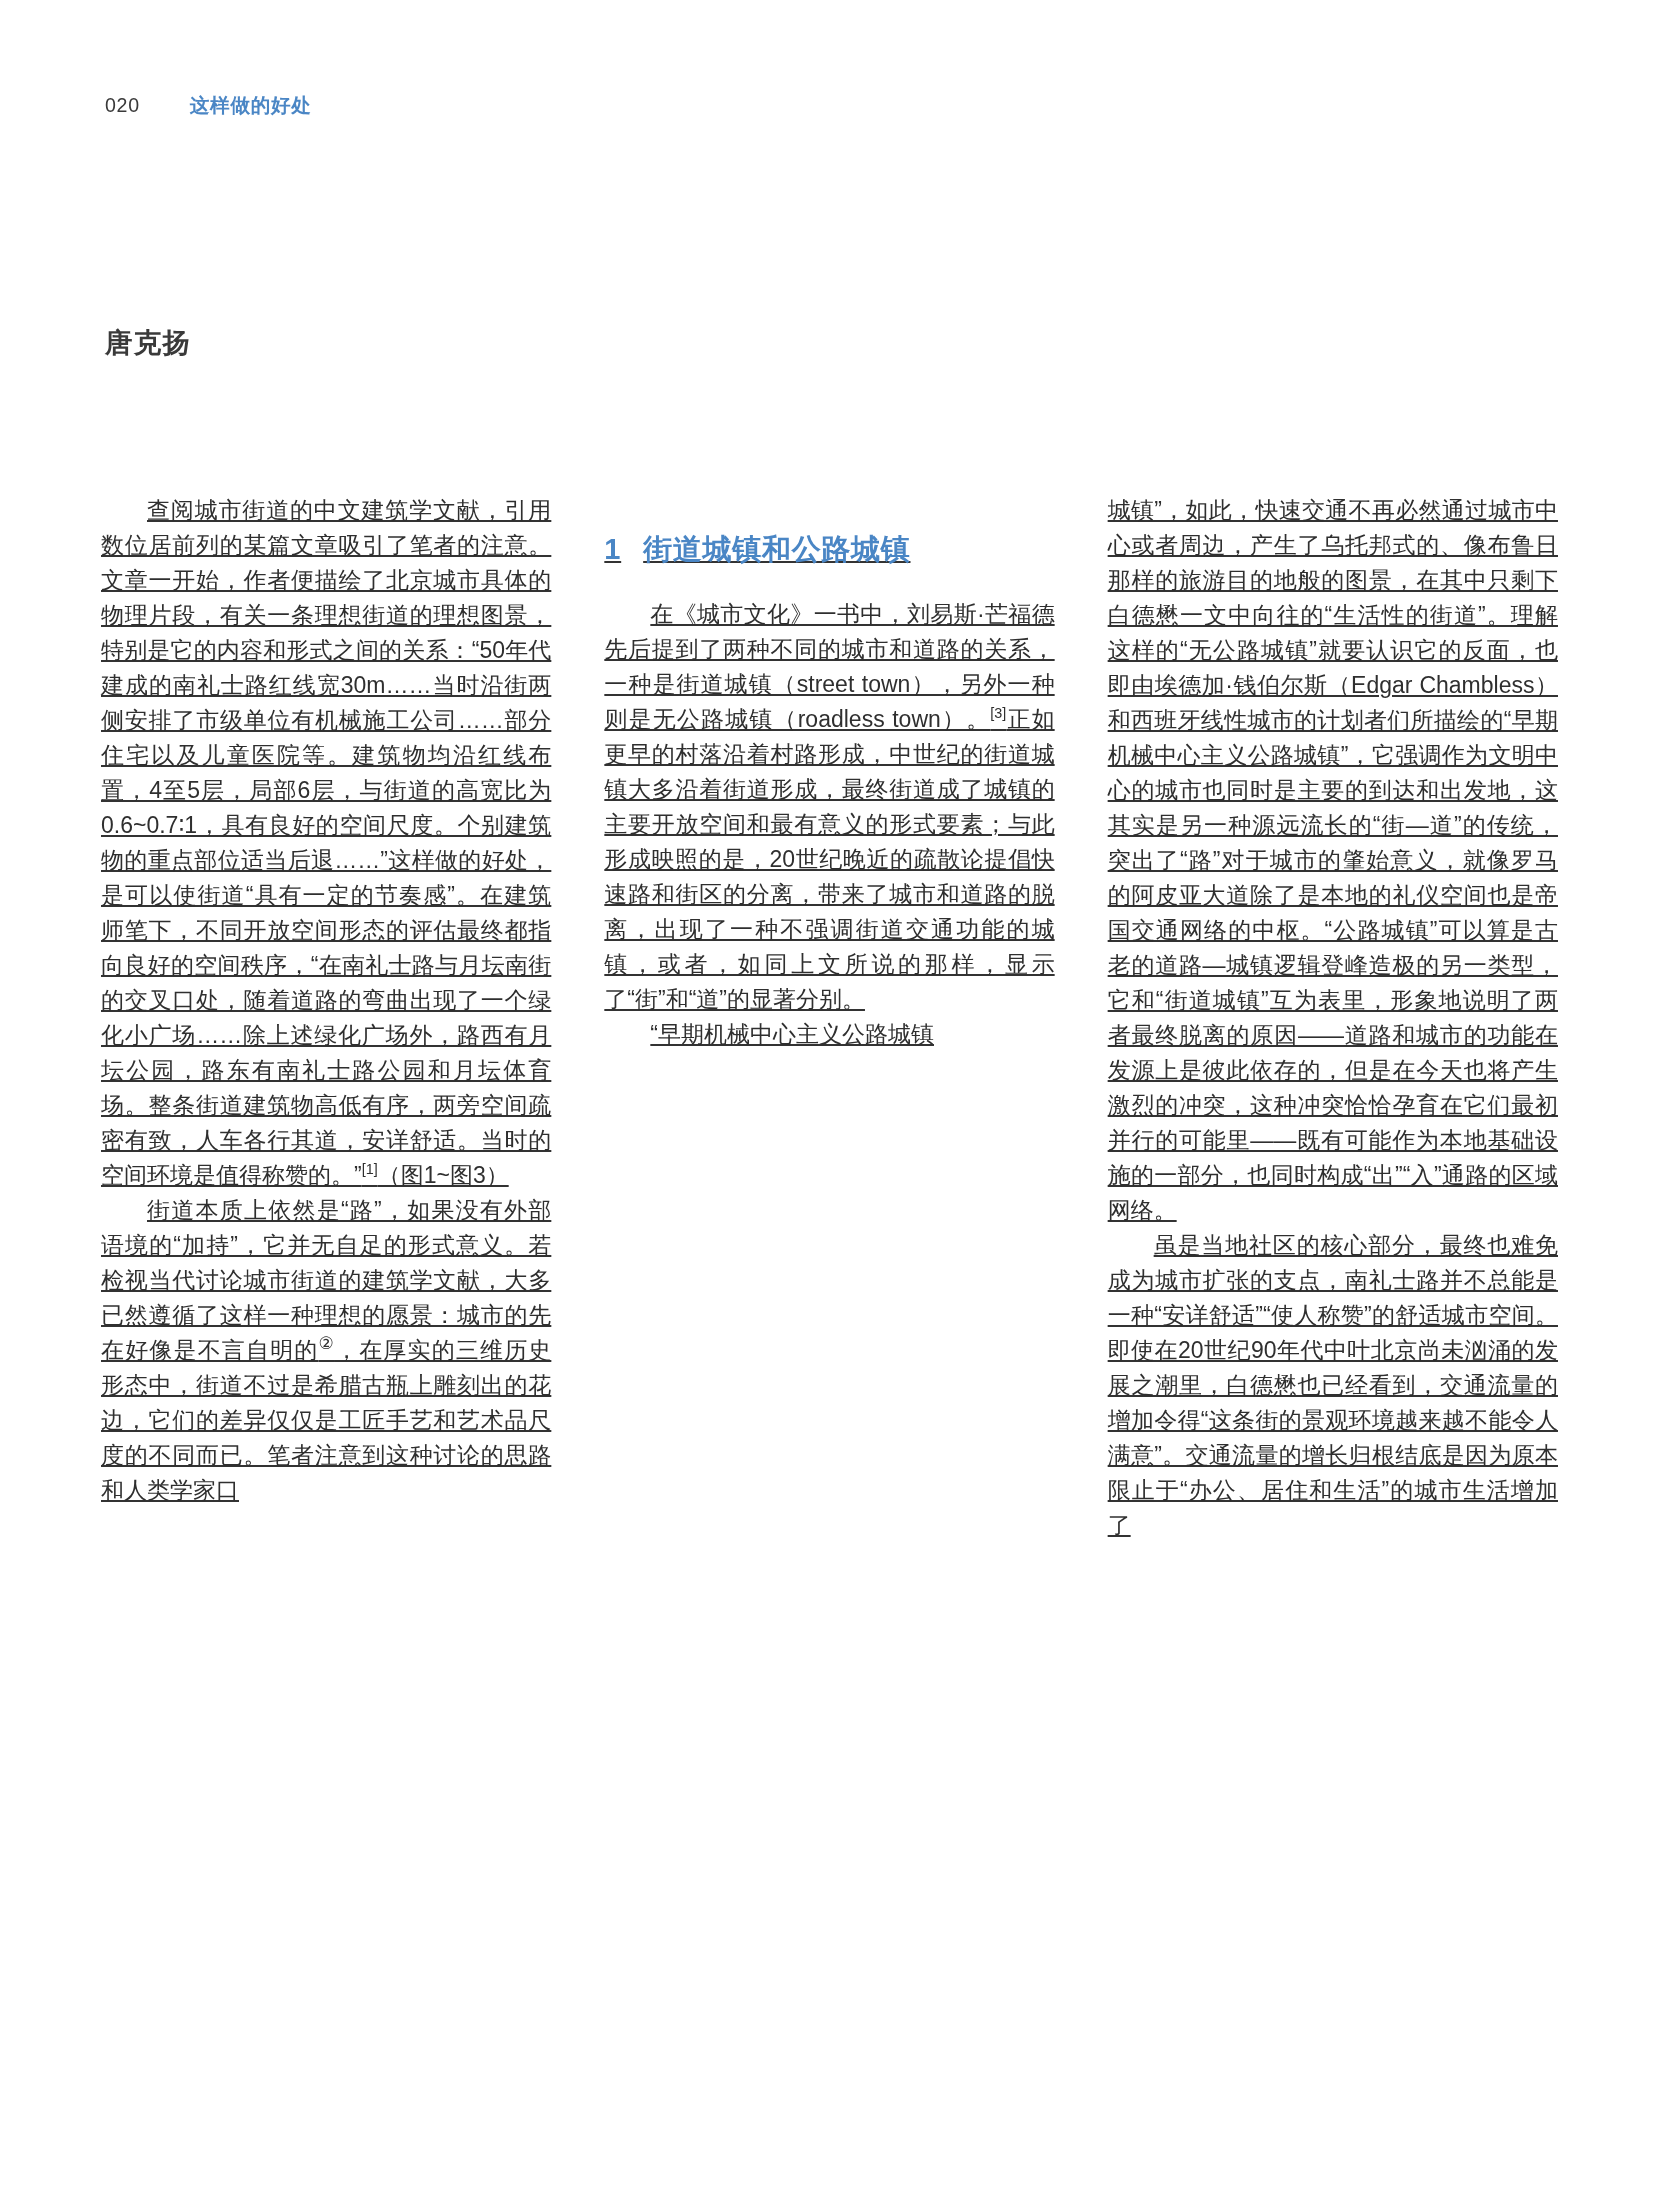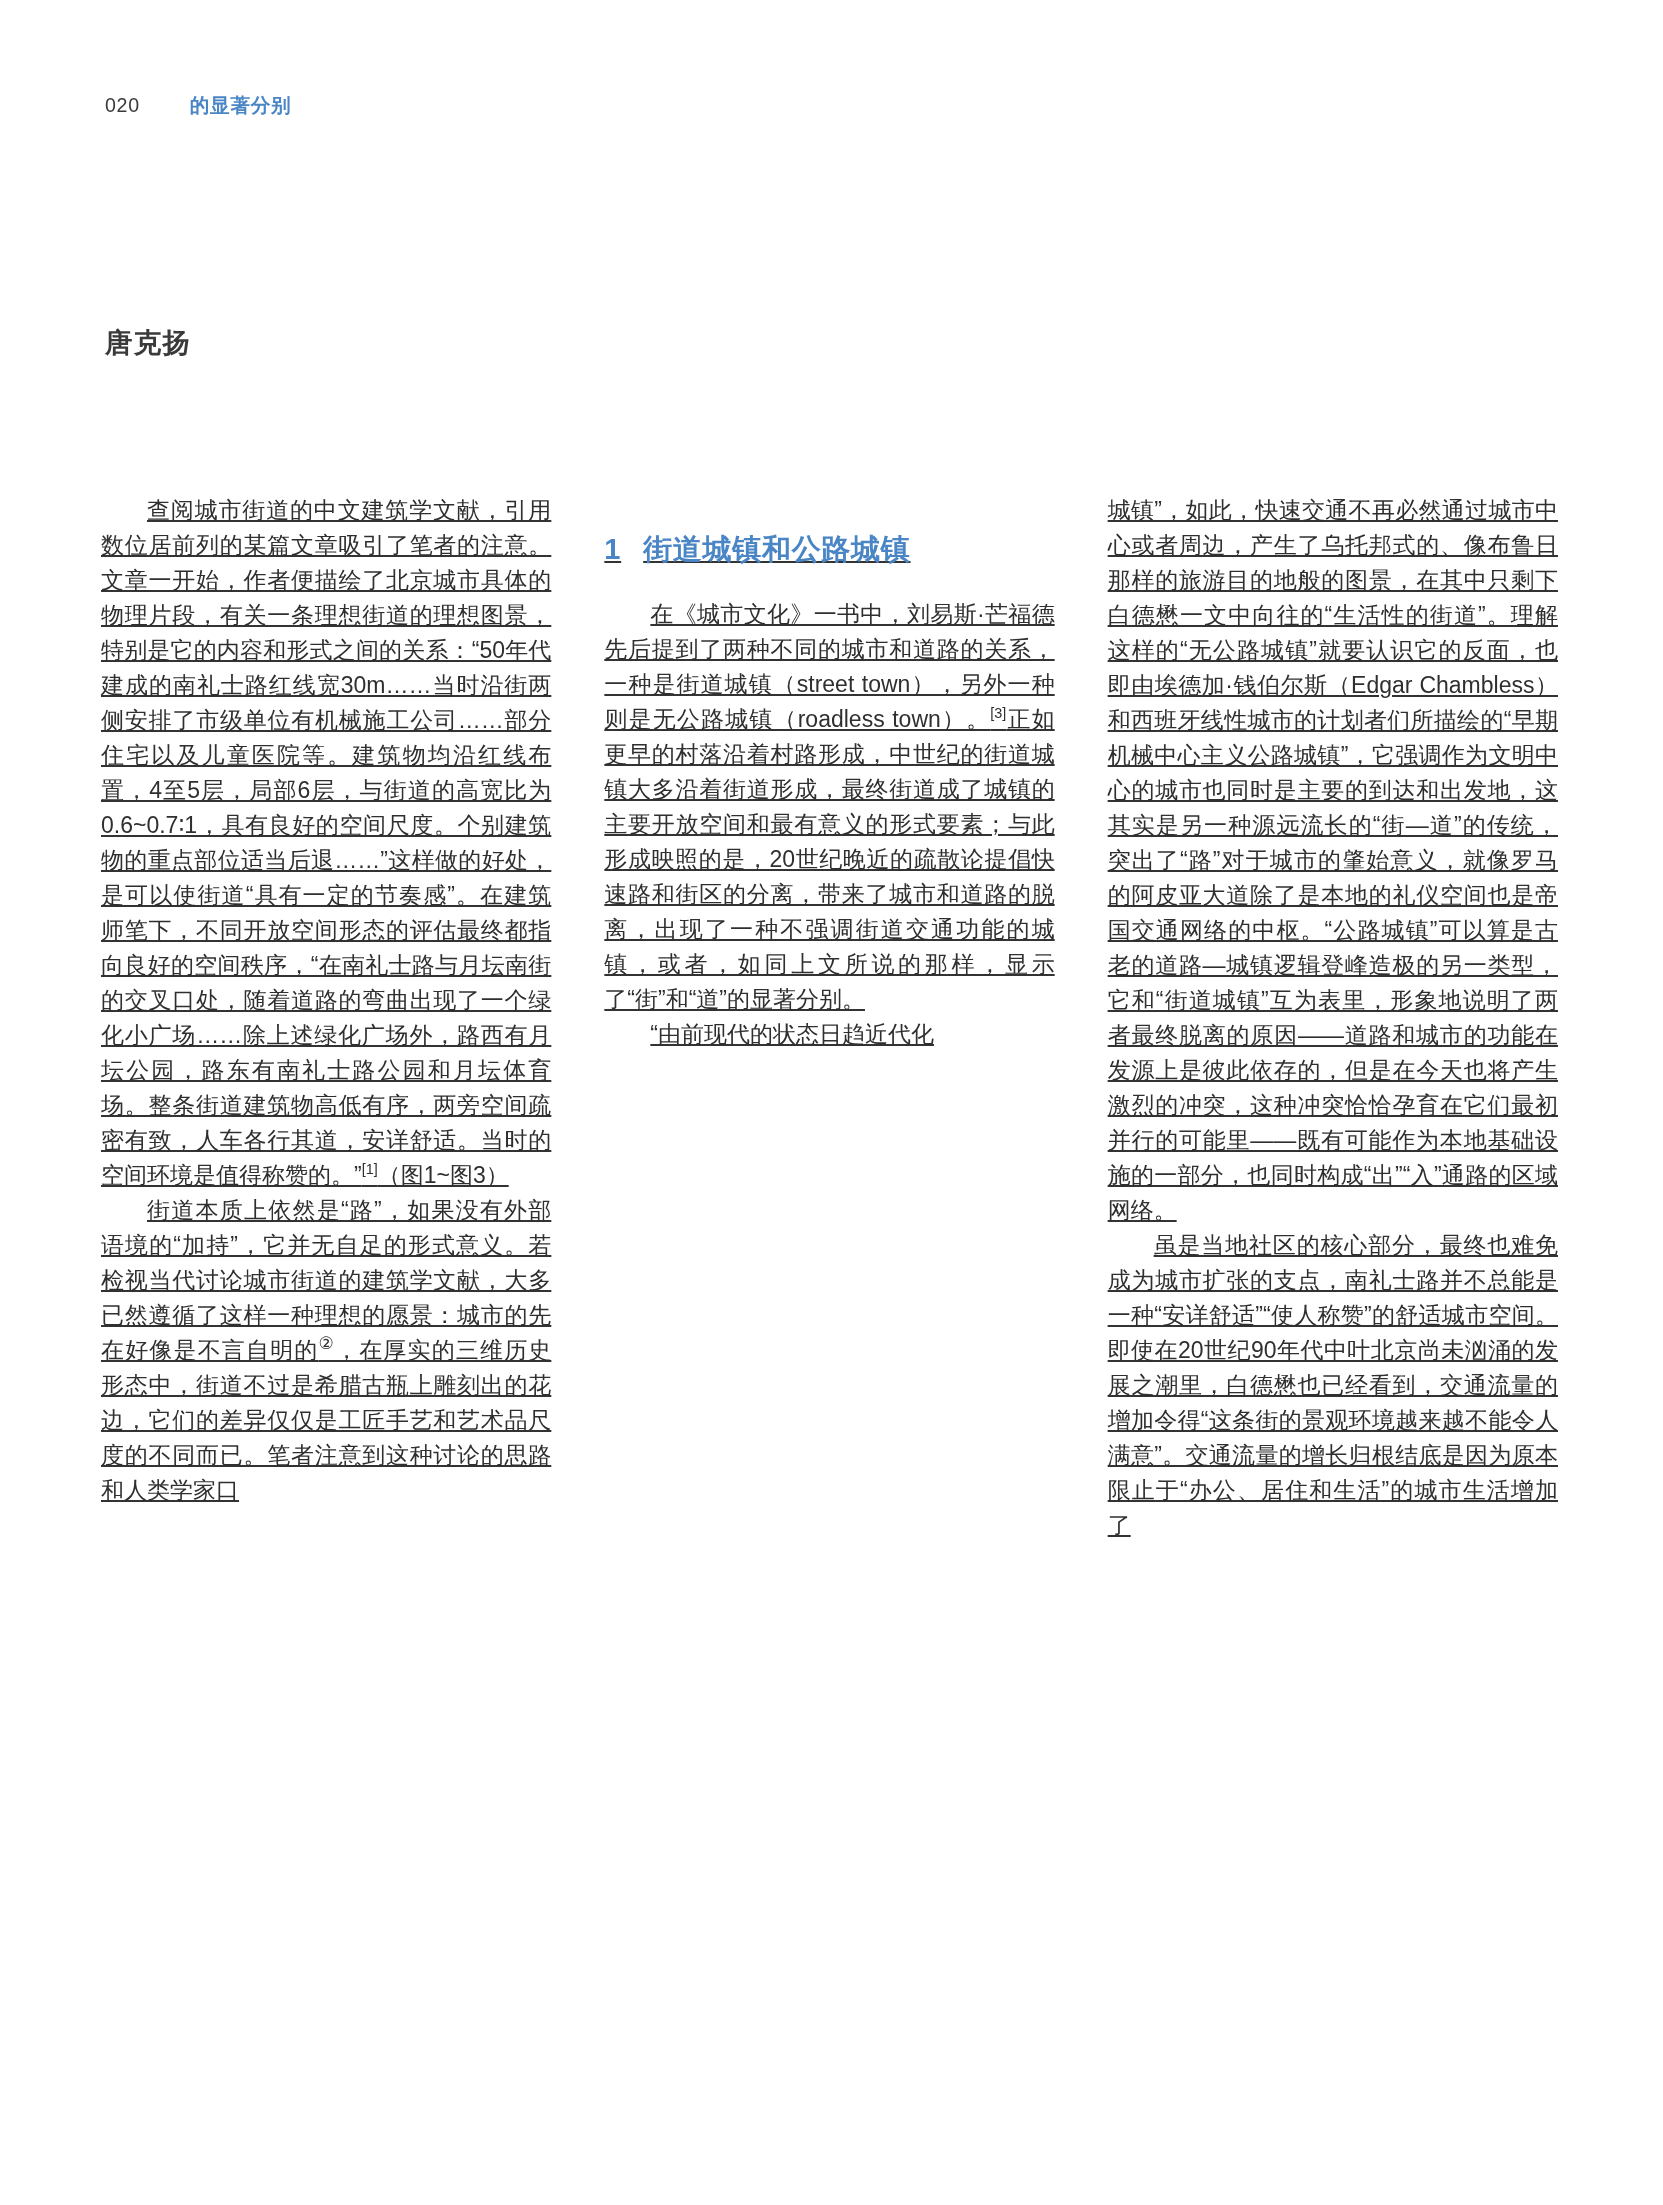--- a/index.html
+++ b/index.html
@@ -129,42 +129,42 @@
   .sec-pad-top { height: 39px; }
   .sec-pad-bot { height: 30px; }
 </style>
 </head>
 <body>
 
 <div class="page">
 
   <div class="running-head">
     <span class="folio">020</span>
-    <span class="book-title">的显著分别</span>
+    <span class="book-title">这样做的好处</span>
   </div>
 
 
   <div class="author">唐克扬</div>
 
   <div class="columns">
 
     <div class="col">
       <p class="body indent"><span>查阅城市街道的中文建筑学文献，引用数位居前列的某篇文章吸引了笔者的注意。文章一开始，作者便描绘了北京城市具体的物理片段，有关一条理想街道的理想图景，特别是它的内容和形式之间的关系：“50年代建成的南礼士路红线宽30m……当时沿街两侧安排了市级单位有机械施工公司……部分住宅以及儿童医院等。建筑物均沿红线布置，4至5层，局部6层，与街道的高宽比为0.6~0.7∶1，具有良好的空间尺度。个别建筑物的重点部位适当后退……”这样做的好处，是可以使街道“具有一定的节奏感”。在建筑师笔下，不同开放空间形态的评估最终都指向良好的空间秩序，“在南礼士路与月坛南街的交叉口处，随着道路的弯曲出现了一个绿化小广场……除上述绿化广场外，路西有月坛公园，路东有南礼士路公园和月坛体育场。整条街道建筑物高低有序，两旁空间疏密有致，人车各行其道，安详舒适。当时的空间环境是值得称赞的。”</span><sup class="ref">[1]</sup><span>（图1~图3）</span></p>
       <p class="body indent"><span>街道本质上依然是“路”，如果没有外部语境的“加持”，它并无自足的形式意义。若检视当代讨论城市街道的建筑学文献，大多已然遵循了这样一种理想的愿景：城市的先在好像是不言自明的</span><span class="circ">②</span><span>，在厚实的三维历史形态中，街道不过是希腊古瓶上雕刻出的花边，它们的差异仅仅是工匠手艺和艺术品尺度的不同而已。笔者注意到这种讨论的思路和人类学家口</span></p>
     </div>
 
     <div class="col">
       <div class="sec-pad-top"></div>
       <h2 class="section">
           <span>1</span>
           <span>街道城镇和公路城镇</span>
         </h2>
       <div class="sec-pad-bot"></div>
       <p class="body indent"><span>在《城市文化》一书中，刘易斯·芒福德先后提到了两种不同的城市和道路的关系，一种是街道城镇（street town），另外一种则是无公路城镇（roadless town）。</span><sup class="ref">[3]</sup><span>正如更早的村落沿着村路形成，中世纪的街道城镇大多沿着街道形成，最终街道成了城镇的主要开放空间和最有意义的形式要素；与此形成映照的是，20世纪晚近的疏散论提倡快速路和街区的分离，带来了城市和道路的脱离，出现了一种不强调街道交通功能的城镇，或者，如同上文所说的那样，显示了“街”和“道”的显著分别。</span></p>
-      <p class="body indent">“由前现代的状态日趋近代化</p>
+      <p class="body indent">“早期机械中心主义公路城镇</p>
     </div>
 
     <div class="col">
       <p class="body">城镇”，如此，快速交通不再必然通过城市中心或者周边，产生了乌托邦式的、像布鲁日那样的旅游目的地般的图景，在其中只剩下白德懋一文中向往的“生活性的街道”。理解这样的“无公路城镇”就要认识它的反面，也即由埃德加·钱伯尔斯（Edgar Chambless）和西班牙线性城市的计划者们所描绘的“早期机械中心主义公路城镇”，它强调作为文明中心的城市也同时是主要的到达和出发地，这其实是另一种源远流长的“街—道”的传统，突出了“路”对于城市的肇始意义，就像罗马的阿皮亚大道除了是本地的礼仪空间也是帝国交通网络的中枢。“公路城镇”可以算是古老的道路—城镇逻辑登峰造极的另一类型，它和“街道城镇”互为表里，形象地说明了两者最终脱离的原因——道路和城市的功能在发源上是彼此依存的，但是在今天也将产生激烈的冲突，这种冲突恰恰孕育在它们最初并行的可能里——既有可能作为本地基础设施的一部分，也同时构成“出”“入”通路的区域网络。</p>
       <p class="body indent">虽是当地社区的核心部分，最终也难免成为城市扩张的支点，南礼士路并不总能是一种“安详舒适”“使人称赞”的舒适城市空间。即使在20世纪90年代中叶北京尚未汹涌的发展之潮里，白德懋也已经看到，交通流量的增加令得“这条街的景观环境越来越不能令人满意”。交通流量的增长归根结底是因为原本限止于“办公、居住和生活”的城市生活增加了</p>
     </div>
 
   </div>
 </div>
 

